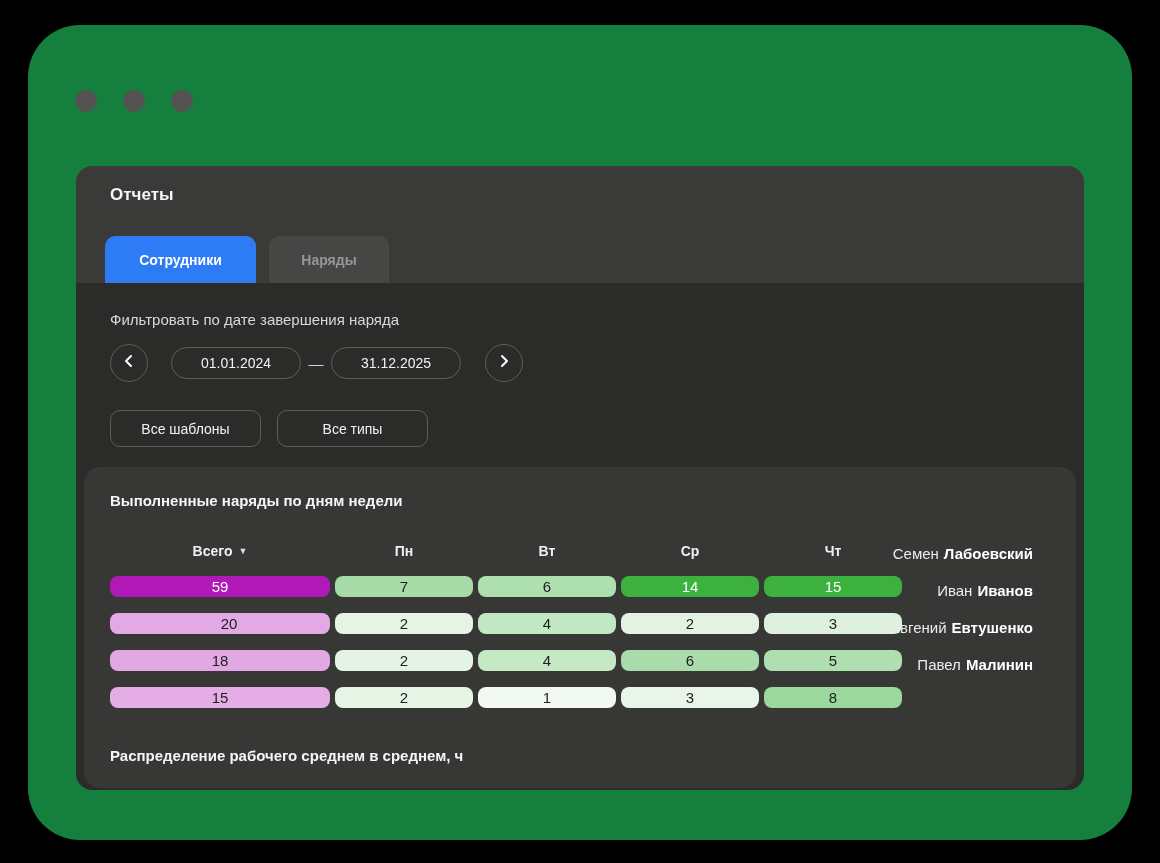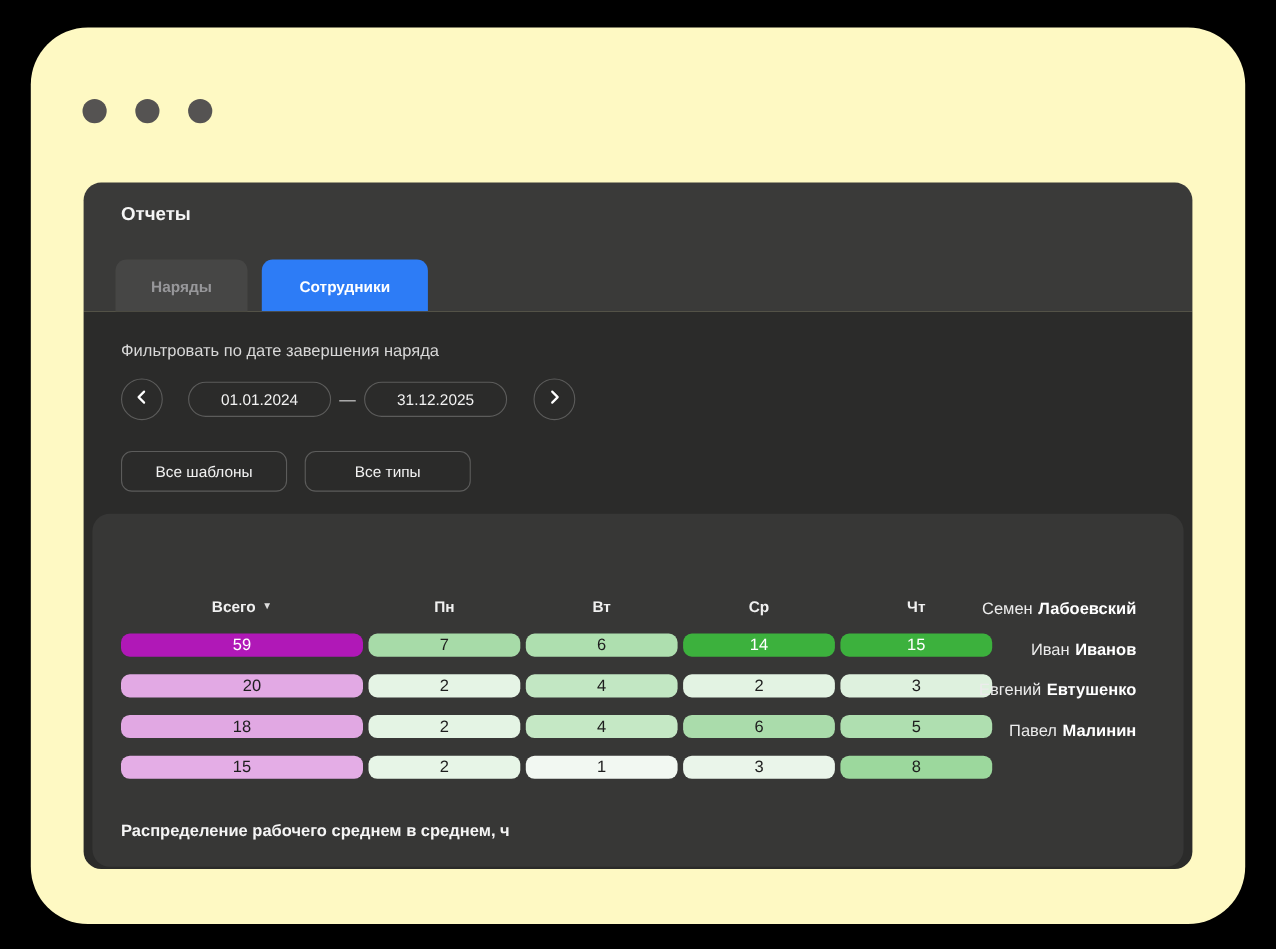--- a/index.html
+++ b/index.html
@@ -1,19 +1,19 @@
 <!DOCTYPE html>
 <html><head>
 <meta charset="utf-8">
 <style>
   * { margin:0; padding:0; box-sizing:border-box; }
   html,body { width:1160px; height:863px; background:#000; font-family:"Liberation Sans", sans-serif; overflow:hidden; }
 
   .window { position:absolute; left:28px; top:25px; width:1104px; height:815px;
-            background:#fef9c3; border-radius:52px; }
+            background:#15803d; border-radius:52px; }
 
   .dots { position:absolute; left:47px; top:65px; display:flex; gap:26px; }
   .dot { width:22px; height:22px; border-radius:50%; background:#555352; }
 
   .card { position:absolute; left:48px; top:141px; width:1008px; height:624px; }
 
   .card-header { position:absolute; left:0; top:0; width:1008px; height:117px;
                  background:#3a3a39; border-radius:16px 16px 0 0; }
   .page-title { position:absolute; left:34px; top:19px; font-size:17px; font-weight:bold; color:#f5f5f5; }
 
@@ -71,25 +71,25 @@
     <div class="dot"></div>
     <div class="dot"></div>
     <div class="dot"></div>
   </div>
 
   <div class="card">
 
     <div class="card-header">
       <div class="page-title">Отчеты</div>
       <div class="tabs">
+        <div class="tab active">
+          <span>Сотрудники</span>
+        </div>
         <div class="tab inactive">
           <span>Наряды</span>
-        </div>
-        <div class="tab active">
-          <span>Сотрудники</span>
         </div>
       </div>
     </div>
 
     <div class="card-body">
 
       <div class="filter-label">Фильтровать по дате завершения наряда</div>
 
       <div class="date-row">
         <div class="circle-btn">
@@ -120,20 +120,21 @@
       <div class="filter-btns">
         <div class="filter-btn fb1">
           <span>Все шаблоны</span>
         </div>
         <div class="filter-btn fb2">
           <span>Все типы</span>
         </div>
       </div>
 
       <div class="panel">
+        <div class="panel-title">Выполненные наряды по дням недели</div>
 
         <div class="grid">
 
           <div class="th">
             <span>Всего</span>
             <span class="sort-ico sort-desc">▼</span>
           </div>
           <div class="th">
             <span>Пн</span>
           </div>

